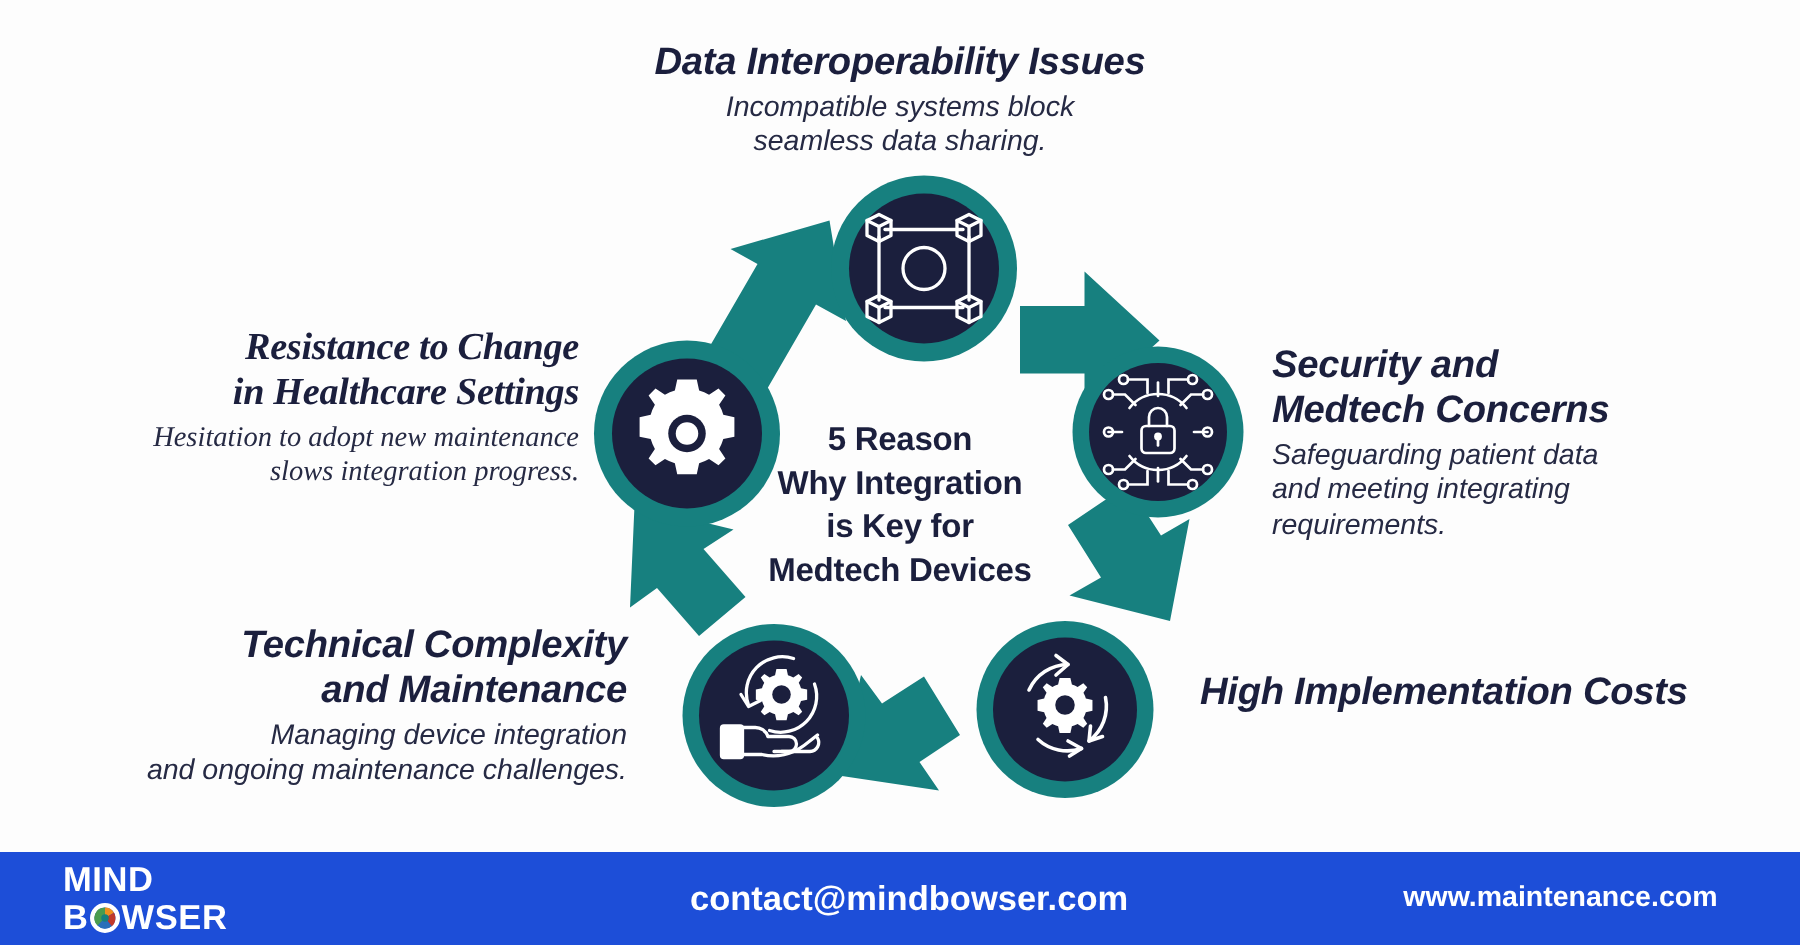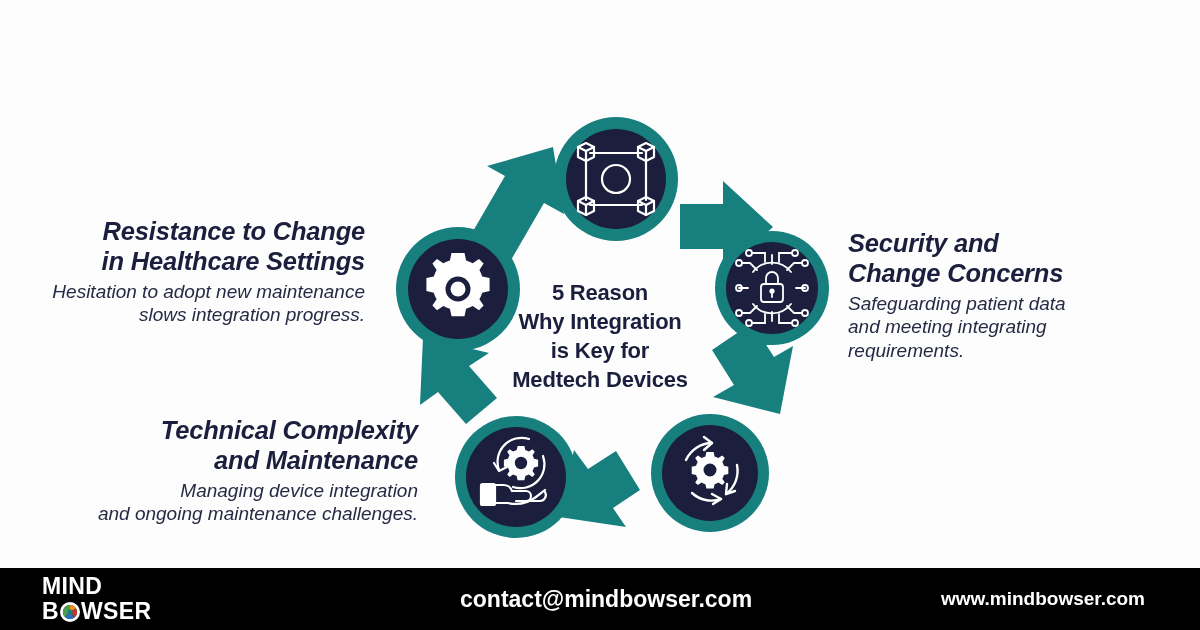--- a/index.html
+++ b/index.html
@@ -52,21 +52,21 @@
     margin-top: 4px;
     white-space: pre-line;
   }
 
   .align-right { text-align: right; }
   .align-left  { text-align: left; }
   .align-center{ text-align: center; }
 
   
   #lbl-top        { left: 380px; top: 26px;  width: 440px; }
-  #lbl-left       { left: 15px;  top: 216px; width: 350px; }
+  #lbl-left       { left: 36px;  top: 216px; width: 350px; font-family: Liberation Serif, serif; }
   #lbl-right      { left: 848px; top: 228px; width: 330px; }
   #lbl-bottomleft { left: 28px;  top: 415px; width: 390px; }
   #lbl-bottomright{ left: 800px; top: 446px; width: 370px; }
 
   
   #center-heading {
     position: absolute;
     left: 495px;
     top: 278px;
     width: 210px;
@@ -79,21 +79,21 @@
     letter-spacing: -0.2px;
   }
 
   
   #footer {
     position: absolute;
     left: 0;
     bottom: 0;
     width: 1200px;
     height: 62px;
-    background: #000000;
+    background: #1d4ed8;
     display: flex;
     align-items: center;
   }
   #logo {
     position: absolute;
     left: 42px;
     top: 50%;
     transform: translateY(-50%);
     line-height: 1;
   }
@@ -301,44 +301,50 @@
 
         <path d="M 737,465 a 29,29 0 0 1 -11,29"></path>
         <path d="M 726,494 l 9,-3 M 726,494 l 1,-10"></path>
 
         <path d="M 692,493 a 29,29 0 0 0 29,6"></path>
         <path d="M 721,499 l -9,-5 M 721,499 l -8,5"></path>
       </g>
     </g>
   </svg>
 
+  <div class="label align-center" id="lbl-top">
+    <div class="title">Data Interoperability Issues</div>
+    <div class="desc">Incompatible systems block
+seamless data sharing.</div>
+  </div>
 
   <div class="label align-right" id="lbl-left">
     <div class="title">Resistance to Change
 in Healthcare Settings</div>
     <div class="desc">Hesitation to adopt new maintenance
 slows integration progress.</div>
   </div>
 
   <div class="label align-left" id="lbl-right">
     <div class="title">Security and
-Change Concerns</div>
+Medtech Concerns</div>
     <div class="desc">Safeguarding patient data
 and meeting integrating
 requirements.</div>
   </div>
 
   <div class="label align-right" id="lbl-bottomleft">
     <div class="title">Technical Complexity
 and Maintenance</div>
     <div class="desc">Managing device integration
 and ongoing maintenance challenges.</div>
   </div>
 
   <div class="label align-left" id="lbl-bottomright">
+    <div class="title">High Implementation Costs</div>
   </div>
 
   <div id="center-heading">5 Reason
 Why Integration
 is Key for
 Medtech Devices</div>
 
   <div id="footer">
 
     <div id="logo">
@@ -354,16 +360,16 @@
             <path d="M 10,30 A 14,14 0 0 1 20,6 L 20,20 Z" fill="#4a9c4f"></path>
             <circle cx="20" cy="20" r="5" fill="#17807f"></circle>
           </svg>
         </span>
         <span>WSER</span>
       </span>
     </div>
 
     <div id="footer-email">contact@mindbowser.com</div>
 
-    <div id="footer-site">www.mindbowser.com</div>
+    <div id="footer-site">www.maintenance.com</div>
   </div>
 
 </div>
 
 </body></html>

